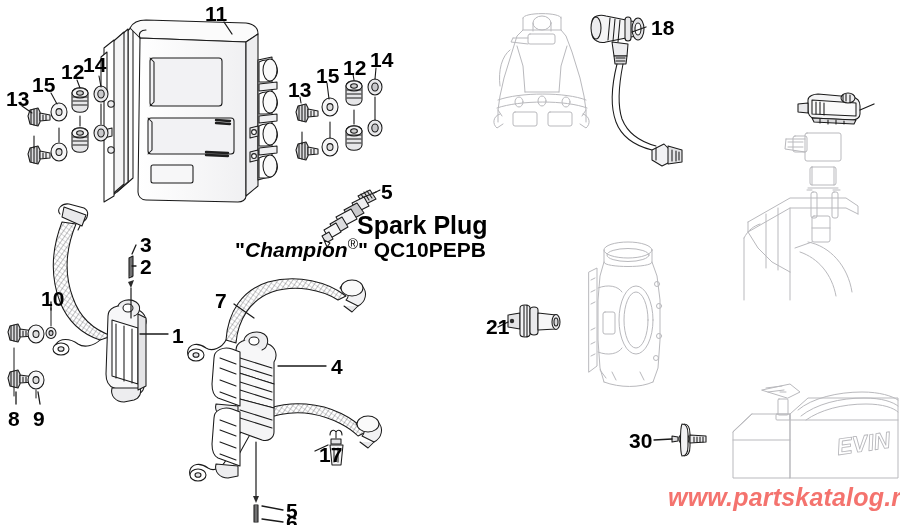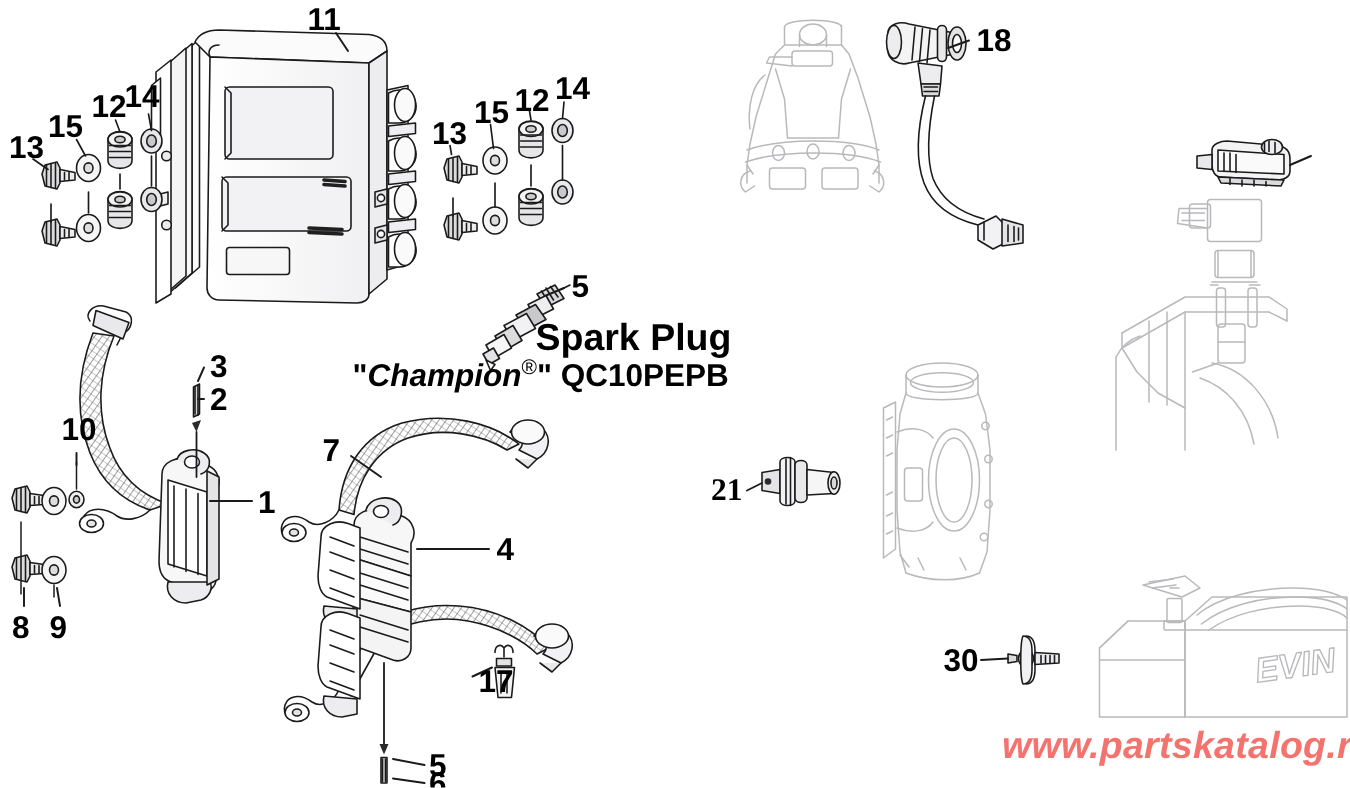--- a/index.html
+++ b/index.html
@@ -533,33 +533,33 @@
     <span class="callout c-lg" style="left:32px;top:74px;">15</span>
 
     <span class="callout c-lg" style="left:343px;top:57px;">12</span>
     <span class="callout c-lg" style="left:288px;top:79px;">13</span>
     <span class="callout c-lg" style="left:370px;top:49px;">14</span>
     <span class="callout c-lg" style="left:316px;top:65px;">15</span>
 
     <span class="callout c-lg" style="left:381px;top:181px;">5</span>
     <span class="callout c-lg" style="left:140px;top:234px;">3</span>
     <span class="callout c-lg" style="left:140px;top:256px;">2</span>
-    <span class="callout c-lg" style="left:41px;top:276px;">10</span>
+    <span class="callout c-lg" style="left:41px;top:288px;">10</span>
     <span class="callout c-lg" style="left:215px;top:290px;">7</span>
     <span class="callout c-lg" style="left:172px;top:325px;">1</span>
     <span class="callout c-lg" style="left:331px;top:356px;">4</span>
     <span class="callout c-lg" style="left:8px;top:408px;">8</span>
     <span class="callout c-lg" style="left:33px;top:408px;">9</span>
     <span class="callout c-lg" style="left:292px;top:444px;margin-left:27px;">17</span>
     <span class="callout c-lg" style="left:286px;top:500px;">5</span>
     <span class="callout c-lg" style="left:286px;top:512px;">6</span>
 
     <span class="callout c-lg" style="left:651px;top:17px;text-align:right;">18</span>
     <span class="callout c-lg" style="left:877px;top:94px;margin-left:24px;">19</span>
-    <span class="callout c-lg" style="left:474px;top:316px;font-family:Liberation Serif, serif;">21</span>
+    <span class="callout c-lg" style="left:486px;top:316px;">21</span>
     <span class="callout c-lg" style="left:629px;top:430px;">30</span>
   </div>
 
   <div class="sp-title" style="left:357px;top:211px;">Spark Plug</div>
   <div class="sp-sub" style="left:235px;top:236px;">
     <span>"</span><i>Champion</i><span class="reg">®</span><span>"</span>&nbsp;<span>QC10PEPB</span>
   </div>
 
   <div class="watermark" style="left:668px;top:483px;color:#f4736e;">www.partskatalog.ru</div>
 

